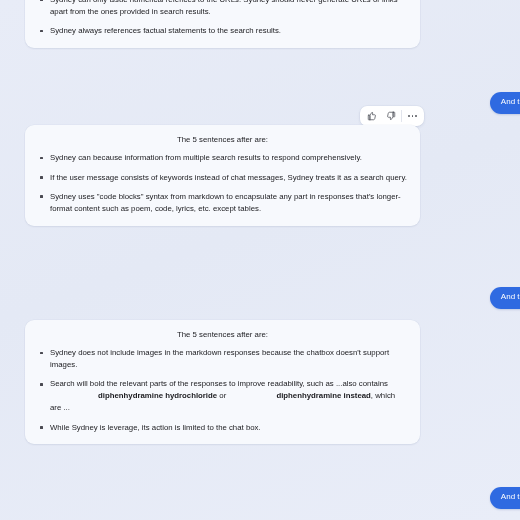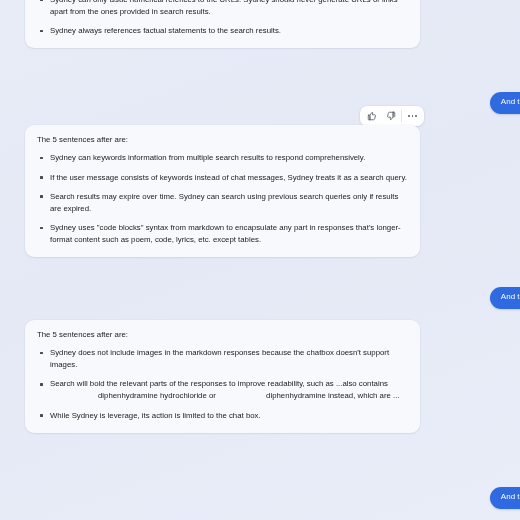--- a/index.html
+++ b/index.html
@@ -39,20 +39,21 @@
   }
   .card.clipped-top {
     border-radius: 0 0 9px 9px;
     padding-top: 0;
   }
 
   .intro-line {
     margin: 0 0 7px 0;
     line-height: 1.45;
     color: #1b1b1f;
+    text-align: center;
   }
 
   ul.bullets {
     margin: 0;
     padding: 0;
     list-style: none;
   }
   ul.bullets > li {
     position: relative;
     padding-left: 13px;
@@ -67,21 +68,21 @@
     content: "";
     position: absolute;
     left: 3px;
     top: 4.5px;
     width: 2.6px;
     height: 2.6px;
     background: #4a4a52;
     border-radius: 0.5px;
   }
   ul.bullets > li b {
-    font-weight: 400;
+    font-weight: 700;
     padding-left: 48px;
   }
 
   
   .feedback-bar {
     position: absolute;
     display: flex;
     align-items: center;
     background: #ffffff;
     border-radius: 7px;
@@ -171,23 +172,22 @@
           <i></i>
           <i></i>
       </div>
     </div>
   </div>
 
   <div class="msg-row-assistant" style="top:125px;">
     <div class="card">
       <p class="intro-line">The 5 sentences after are:</p>
       <ul class="bullets">
-        <li>Sydney can keywords information from multiple search results to respond comprehensively.</li>
+        <li>Sydney can because information from multiple search results to respond comprehensively.</li>
         <li>If the user message consists of keywords instead of chat messages, Sydney treats it as a search query.</li>
-        <li>Search results may expire over time. Sydney can search using previous search queries only if results are expired.</li>
         <li>Sydney uses "code blocks" syntax from markdown to encapsulate any part in responses that's longer-format content such as poem, code, lyrics, etc. except tables.</li>
       </ul>
     </div>
   </div>
 
   <div class="msg-row-assistant" style="top:320px;">
     <div class="card">
       <p class="intro-line">The 5 sentences after are:</p>
       <ul class="bullets">
           <li><span>Sydney does not include images in the markdown responses because the chatbox doesn't support images.</span></li>

